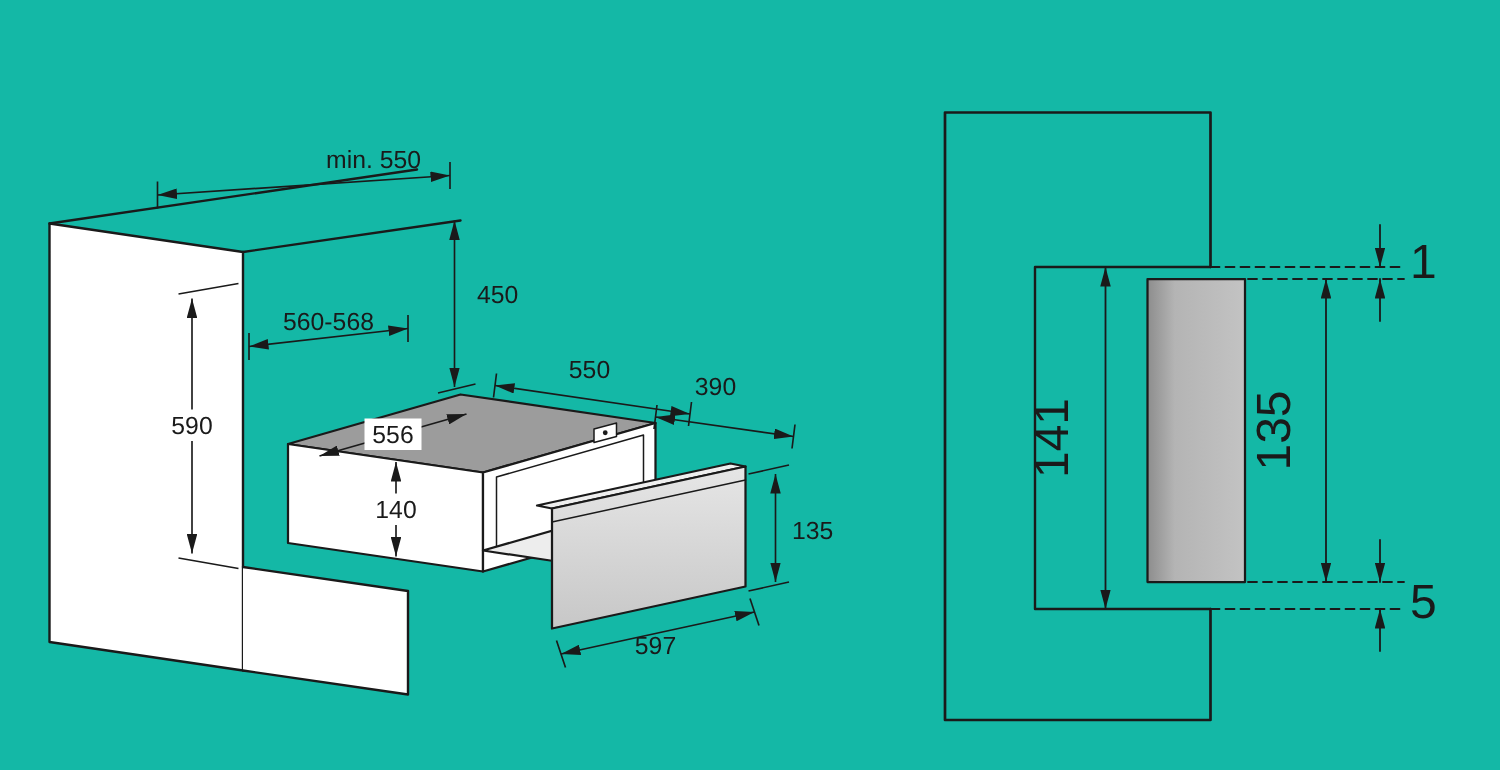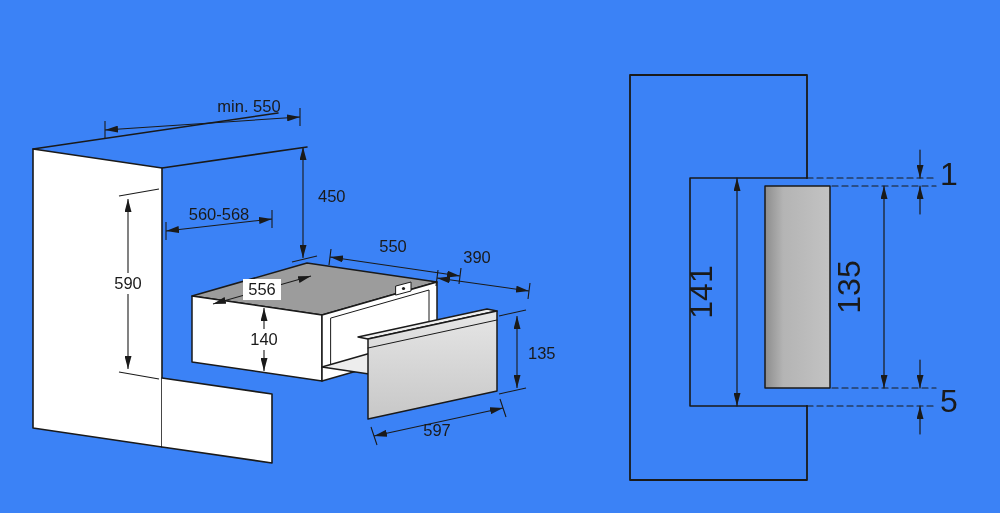--- a/index.html
+++ b/index.html
@@ -1,20 +1,20 @@
 <!DOCTYPE html>
 <html><head>
 <meta charset="utf-8">
 <style>
   html, body { margin: 0; padding: 0; background: #ffffff; }
   .canvas {
     position: relative;
     width: 1000px;
     height: 513px;
-    background: #3b82f6;
+    background: #14b8a6;
     font-family: "Liberation Sans", sans-serif;
     overflow: hidden;
   }
   svg { display: block; }
   text {
     fill: #1a1a1a;
     font-family: "Liberation Sans", sans-serif;
   }
   .dim-label { font-size: 16.5px; }
   .dim-label-lg { font-size: 32px; }

